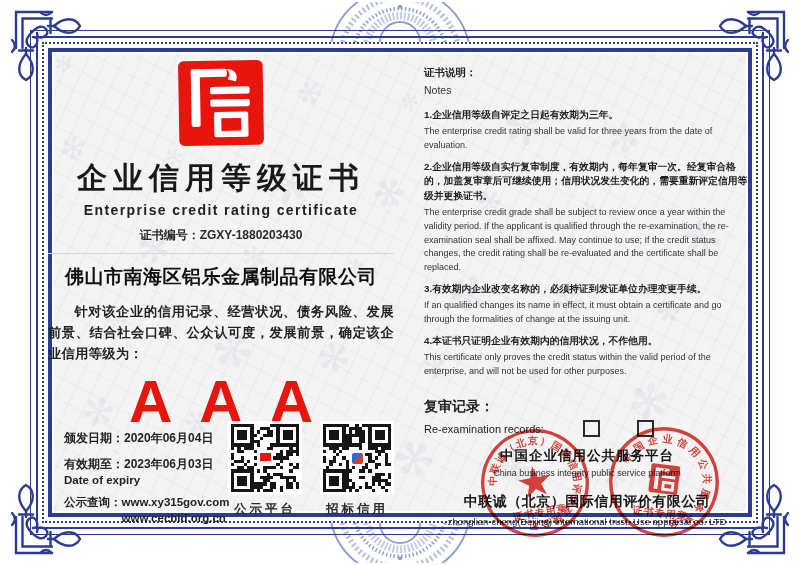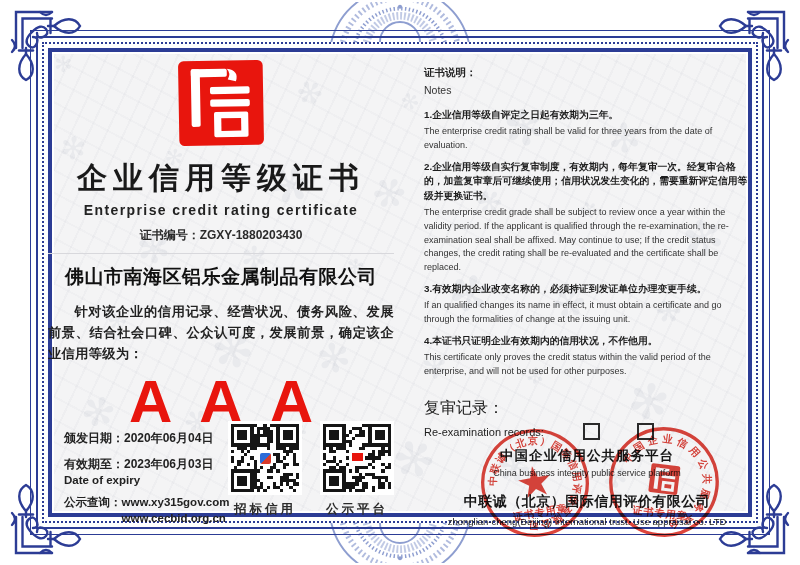--- a/index.html
+++ b/index.html
@@ -63,21 +63,21 @@
   .qr-logo .blue-dm{width:11px;height:11px;border-radius:2px;background:linear-gradient(135deg,#2b6bd8 52%,#d83a2b 52%);}
   .qr-label{font-size:12.5px;font-weight:700;letter-spacing:3px;color:#2b2b2b;margin-top:6px;}
 
   
   .right-col{position:absolute;left:424px;top:66px;width:326px;text-align:left;color:#222;}
   .notes-h-cn{font-size:10.5px;font-weight:700;}
   .notes-h-en{font-size:10.5px;margin:4px 0 12px 0;color:#333;}
   .note-cn{font-size:9.8px;font-weight:600;color:#1d1d1d;margin-top:7px;line-height:1.5;}
   .note-en{font-size:9px;color:#333;line-height:1.55;margin-top:2px;}
   .review{margin-top:20px;}
-  .review-cn{font-size:16px;font-weight:400;}
+  .review-cn{font-size:14px;font-weight:700;}
   .review-row{display:flex;align-items:center;margin-top:4px;font-size:11px;color:#1d1d1d;gap:29px;}
   .cbx{width:13px;height:13px;border:2px solid #2a2a2a;display:inline-block;margin-left:10px;background:transparent;}
   .cbx + .cbx{margin-left:8px;}
 
   .issuer{position:absolute;left:424px;top:447px;width:326px;text-align:center;z-index:1;}
   .issuer-platform-cn{font-size:13.5px;font-weight:700;letter-spacing:1px;color:#161616;}
   .issuer-platform-en{font-size:9px;color:#2d2d2d;margin-top:3px;}
   .issuer-company-cn{font-size:14px;font-weight:700;letter-spacing:.5px;color:#161616;margin-top:15px;}
   .issuer-company-en{font-size:9.5px;color:#222;margin-top:5px;}
 
@@ -211,20 +211,259 @@
     <div class="inq">
       <span class="inq-label">公示查询：</span>
       <span class="inq-urls">
         <div>www.xy315gov.com</div>
         <div>www.cecbid.org.cn</div>
       </span>
     </div>
   </div>
 
   <div class="qr-area">
+    <div class="qr-block">
+      <div class="qr-box">
+        <div class="qr-grid">
+            <i style="grid-area: 1 / 1;"></i>
+            <i style="grid-area: 1 / 2;"></i>
+            <i style="grid-area: 1 / 3;"></i>
+            <i style="grid-area: 1 / 4;"></i>
+            <i style="grid-area: 1 / 5;"></i>
+            <i style="grid-area: 1 / 6;"></i>
+            <i style="grid-area: 1 / 7;"></i>
+            <i style="grid-area: 1 / 13;"></i>
+            <i style="grid-area: 1 / 14;"></i>
+            <i style="grid-area: 1 / 15;"></i>
+            <i style="grid-area: 1 / 16;"></i>
+            <i style="grid-area: 1 / 17;"></i>
+            <i style="grid-area: 1 / 18;"></i>
+            <i style="grid-area: 1 / 19;"></i>
+            <i style="grid-area: 1 / 20;"></i>
+            <i style="grid-area: 1 / 21;"></i>
+            <i style="grid-area: 2 / 1;"></i>
+            <i style="grid-area: 2 / 7;"></i>
+            <i style="grid-area: 2 / 10;"></i>
+            <i style="grid-area: 2 / 11;"></i>
+            <i style="grid-area: 2 / 12;"></i>
+            <i style="grid-area: 2 / 15;"></i>
+            <i style="grid-area: 2 / 21;"></i>
+            <i style="grid-area: 3 / 1;"></i>
+            <i style="grid-area: 3 / 3;"></i>
+            <i style="grid-area: 3 / 4;"></i>
+            <i style="grid-area: 3 / 5;"></i>
+            <i style="grid-area: 3 / 7;"></i>
+            <i style="grid-area: 3 / 9;"></i>
+            <i style="grid-area: 3 / 12;"></i>
+            <i style="grid-area: 3 / 13;"></i>
+            <i style="grid-area: 3 / 15;"></i>
+            <i style="grid-area: 3 / 17;"></i>
+            <i style="grid-area: 3 / 18;"></i>
+            <i style="grid-area: 3 / 19;"></i>
+            <i style="grid-area: 3 / 21;"></i>
+            <i style="grid-area: 4 / 1;"></i>
+            <i style="grid-area: 4 / 3;"></i>
+            <i style="grid-area: 4 / 4;"></i>
+            <i style="grid-area: 4 / 5;"></i>
+            <i style="grid-area: 4 / 7;"></i>
+            <i style="grid-area: 4 / 8;"></i>
+            <i style="grid-area: 4 / 11;"></i>
+            <i style="grid-area: 4 / 12;"></i>
+            <i style="grid-area: 4 / 13;"></i>
+            <i style="grid-area: 4 / 15;"></i>
+            <i style="grid-area: 4 / 17;"></i>
+            <i style="grid-area: 4 / 18;"></i>
+            <i style="grid-area: 4 / 19;"></i>
+            <i style="grid-area: 4 / 21;"></i>
+            <i style="grid-area: 5 / 1;"></i>
+            <i style="grid-area: 5 / 3;"></i>
+            <i style="grid-area: 5 / 4;"></i>
+            <i style="grid-area: 5 / 5;"></i>
+            <i style="grid-area: 5 / 7;"></i>
+            <i style="grid-area: 5 / 10;"></i>
+            <i style="grid-area: 5 / 15;"></i>
+            <i style="grid-area: 5 / 17;"></i>
+            <i style="grid-area: 5 / 18;"></i>
+            <i style="grid-area: 5 / 19;"></i>
+            <i style="grid-area: 5 / 21;"></i>
+            <i style="grid-area: 6 / 1;"></i>
+            <i style="grid-area: 6 / 7;"></i>
+            <i style="grid-area: 6 / 8;"></i>
+            <i style="grid-area: 6 / 9;"></i>
+            <i style="grid-area: 6 / 15;"></i>
+            <i style="grid-area: 6 / 21;"></i>
+            <i style="grid-area: 7 / 1;"></i>
+            <i style="grid-area: 7 / 2;"></i>
+            <i style="grid-area: 7 / 3;"></i>
+            <i style="grid-area: 7 / 4;"></i>
+            <i style="grid-area: 7 / 5;"></i>
+            <i style="grid-area: 7 / 6;"></i>
+            <i style="grid-area: 7 / 7;"></i>
+            <i style="grid-area: 7 / 9;"></i>
+            <i style="grid-area: 7 / 13;"></i>
+            <i style="grid-area: 7 / 14;"></i>
+            <i style="grid-area: 7 / 15;"></i>
+            <i style="grid-area: 7 / 16;"></i>
+            <i style="grid-area: 7 / 17;"></i>
+            <i style="grid-area: 7 / 18;"></i>
+            <i style="grid-area: 7 / 19;"></i>
+            <i style="grid-area: 7 / 20;"></i>
+            <i style="grid-area: 7 / 21;"></i>
+            <i style="grid-area: 8 / 1;"></i>
+            <i style="grid-area: 8 / 3;"></i>
+            <i style="grid-area: 8 / 5;"></i>
+            <i style="grid-area: 8 / 6;"></i>
+            <i style="grid-area: 8 / 7;"></i>
+            <i style="grid-area: 8 / 12;"></i>
+            <i style="grid-area: 8 / 13;"></i>
+            <i style="grid-area: 8 / 19;"></i>
+            <i style="grid-area: 8 / 21;"></i>
+            <i style="grid-area: 9 / 3;"></i>
+            <i style="grid-area: 9 / 4;"></i>
+            <i style="grid-area: 9 / 8;"></i>
+            <i style="grid-area: 9 / 10;"></i>
+            <i style="grid-area: 9 / 12;"></i>
+            <i style="grid-area: 9 / 16;"></i>
+            <i style="grid-area: 9 / 18;"></i>
+            <i style="grid-area: 9 / 19;"></i>
+            <i style="grid-area: 9 / 20;"></i>
+            <i style="grid-area: 9 / 21;"></i>
+            <i style="grid-area: 10 / 1;"></i>
+            <i style="grid-area: 10 / 9;"></i>
+            <i style="grid-area: 10 / 10;"></i>
+            <i style="grid-area: 10 / 11;"></i>
+            <i style="grid-area: 10 / 13;"></i>
+            <i style="grid-area: 10 / 15;"></i>
+            <i style="grid-area: 10 / 16;"></i>
+            <i style="grid-area: 10 / 18;"></i>
+            <i style="grid-area: 10 / 19;"></i>
+            <i style="grid-area: 10 / 21;"></i>
+            <i style="grid-area: 11 / 1;"></i>
+            <i style="grid-area: 11 / 4;"></i>
+            <i style="grid-area: 11 / 8;"></i>
+            <i style="grid-area: 11 / 9;"></i>
+            <i style="grid-area: 11 / 11;"></i>
+            <i style="grid-area: 11 / 12;"></i>
+            <i style="grid-area: 11 / 13;"></i>
+            <i style="grid-area: 11 / 14;"></i>
+            <i style="grid-area: 11 / 15;"></i>
+            <i style="grid-area: 11 / 16;"></i>
+            <i style="grid-area: 11 / 17;"></i>
+            <i style="grid-area: 11 / 18;"></i>
+            <i style="grid-area: 12 / 2;"></i>
+            <i style="grid-area: 12 / 3;"></i>
+            <i style="grid-area: 12 / 4;"></i>
+            <i style="grid-area: 12 / 6;"></i>
+            <i style="grid-area: 12 / 9;"></i>
+            <i style="grid-area: 12 / 10;"></i>
+            <i style="grid-area: 12 / 12;"></i>
+            <i style="grid-area: 12 / 16;"></i>
+            <i style="grid-area: 13 / 1;"></i>
+            <i style="grid-area: 13 / 5;"></i>
+            <i style="grid-area: 13 / 8;"></i>
+            <i style="grid-area: 13 / 11;"></i>
+            <i style="grid-area: 13 / 12;"></i>
+            <i style="grid-area: 13 / 13;"></i>
+            <i style="grid-area: 13 / 15;"></i>
+            <i style="grid-area: 13 / 19;"></i>
+            <i style="grid-area: 13 / 21;"></i>
+            <i style="grid-area: 14 / 3;"></i>
+            <i style="grid-area: 14 / 4;"></i>
+            <i style="grid-area: 14 / 6;"></i>
+            <i style="grid-area: 14 / 7;"></i>
+            <i style="grid-area: 14 / 11;"></i>
+            <i style="grid-area: 14 / 12;"></i>
+            <i style="grid-area: 14 / 13;"></i>
+            <i style="grid-area: 14 / 14;"></i>
+            <i style="grid-area: 14 / 16;"></i>
+            <i style="grid-area: 14 / 20;"></i>
+            <i style="grid-area: 14 / 21;"></i>
+            <i style="grid-area: 15 / 1;"></i>
+            <i style="grid-area: 15 / 2;"></i>
+            <i style="grid-area: 15 / 3;"></i>
+            <i style="grid-area: 15 / 4;"></i>
+            <i style="grid-area: 15 / 5;"></i>
+            <i style="grid-area: 15 / 6;"></i>
+            <i style="grid-area: 15 / 7;"></i>
+            <i style="grid-area: 15 / 9;"></i>
+            <i style="grid-area: 15 / 11;"></i>
+            <i style="grid-area: 15 / 19;"></i>
+            <i style="grid-area: 16 / 1;"></i>
+            <i style="grid-area: 16 / 7;"></i>
+            <i style="grid-area: 16 / 12;"></i>
+            <i style="grid-area: 16 / 14;"></i>
+            <i style="grid-area: 16 / 15;"></i>
+            <i style="grid-area: 16 / 16;"></i>
+            <i style="grid-area: 17 / 1;"></i>
+            <i style="grid-area: 17 / 3;"></i>
+            <i style="grid-area: 17 / 4;"></i>
+            <i style="grid-area: 17 / 5;"></i>
+            <i style="grid-area: 17 / 7;"></i>
+            <i style="grid-area: 17 / 10;"></i>
+            <i style="grid-area: 17 / 11;"></i>
+            <i style="grid-area: 17 / 12;"></i>
+            <i style="grid-area: 17 / 13;"></i>
+            <i style="grid-area: 17 / 16;"></i>
+            <i style="grid-area: 17 / 17;"></i>
+            <i style="grid-area: 17 / 18;"></i>
+            <i style="grid-area: 17 / 19;"></i>
+            <i style="grid-area: 17 / 20;"></i>
+            <i style="grid-area: 18 / 1;"></i>
+            <i style="grid-area: 18 / 3;"></i>
+            <i style="grid-area: 18 / 4;"></i>
+            <i style="grid-area: 18 / 5;"></i>
+            <i style="grid-area: 18 / 7;"></i>
+            <i style="grid-area: 18 / 11;"></i>
+            <i style="grid-area: 18 / 12;"></i>
+            <i style="grid-area: 18 / 18;"></i>
+            <i style="grid-area: 18 / 20;"></i>
+            <i style="grid-area: 19 / 1;"></i>
+            <i style="grid-area: 19 / 3;"></i>
+            <i style="grid-area: 19 / 4;"></i>
+            <i style="grid-area: 19 / 5;"></i>
+            <i style="grid-area: 19 / 7;"></i>
+            <i style="grid-area: 19 / 8;"></i>
+            <i style="grid-area: 19 / 9;"></i>
+            <i style="grid-area: 19 / 10;"></i>
+            <i style="grid-area: 19 / 11;"></i>
+            <i style="grid-area: 19 / 13;"></i>
+            <i style="grid-area: 19 / 14;"></i>
+            <i style="grid-area: 19 / 18;"></i>
+            <i style="grid-area: 19 / 19;"></i>
+            <i style="grid-area: 19 / 21;"></i>
+            <i style="grid-area: 20 / 1;"></i>
+            <i style="grid-area: 20 / 7;"></i>
+            <i style="grid-area: 20 / 8;"></i>
+            <i style="grid-area: 20 / 9;"></i>
+            <i style="grid-area: 20 / 10;"></i>
+            <i style="grid-area: 20 / 13;"></i>
+            <i style="grid-area: 20 / 14;"></i>
+            <i style="grid-area: 20 / 16;"></i>
+            <i style="grid-area: 20 / 18;"></i>
+            <i style="grid-area: 20 / 19;"></i>
+            <i style="grid-area: 20 / 21;"></i>
+            <i style="grid-area: 21 / 1;"></i>
+            <i style="grid-area: 21 / 2;"></i>
+            <i style="grid-area: 21 / 3;"></i>
+            <i style="grid-area: 21 / 4;"></i>
+            <i style="grid-area: 21 / 5;"></i>
+            <i style="grid-area: 21 / 6;"></i>
+            <i style="grid-area: 21 / 7;"></i>
+            <i style="grid-area: 21 / 9;"></i>
+            <i style="grid-area: 21 / 11;"></i>
+            <i style="grid-area: 21 / 12;"></i>
+            <i style="grid-area: 21 / 13;"></i>
+            <i style="grid-area: 21 / 16;"></i>
+          </div>
+        <div class="qr-logo">
+            <span class="red-sq"></span>
+          </div>
+      </div>
+      <div class="qr-label">公示平台</div>
+    </div>
     <div class="qr-block">
       <div class="qr-box">
         <div class="qr-grid">
             <i style="grid-area: 1 / 1;"></i>
             <i style="grid-area: 1 / 2;"></i>
             <i style="grid-area: 1 / 3;"></i>
             <i style="grid-area: 1 / 4;"></i>
             <i style="grid-area: 1 / 5;"></i>
             <i style="grid-area: 1 / 6;"></i>
             <i style="grid-area: 1 / 7;"></i>
@@ -450,259 +689,20 @@
             <i style="grid-area: 21 / 11;"></i>
             <i style="grid-area: 21 / 16;"></i>
             <i style="grid-area: 21 / 20;"></i>
           </div>
         <div class="qr-logo">
             <span class="blue-dm"></span>
           </div>
       </div>
       <div class="qr-label">招标信用</div>
     </div>
-    <div class="qr-block">
-      <div class="qr-box">
-        <div class="qr-grid">
-            <i style="grid-area: 1 / 1;"></i>
-            <i style="grid-area: 1 / 2;"></i>
-            <i style="grid-area: 1 / 3;"></i>
-            <i style="grid-area: 1 / 4;"></i>
-            <i style="grid-area: 1 / 5;"></i>
-            <i style="grid-area: 1 / 6;"></i>
-            <i style="grid-area: 1 / 7;"></i>
-            <i style="grid-area: 1 / 13;"></i>
-            <i style="grid-area: 1 / 14;"></i>
-            <i style="grid-area: 1 / 15;"></i>
-            <i style="grid-area: 1 / 16;"></i>
-            <i style="grid-area: 1 / 17;"></i>
-            <i style="grid-area: 1 / 18;"></i>
-            <i style="grid-area: 1 / 19;"></i>
-            <i style="grid-area: 1 / 20;"></i>
-            <i style="grid-area: 1 / 21;"></i>
-            <i style="grid-area: 2 / 1;"></i>
-            <i style="grid-area: 2 / 7;"></i>
-            <i style="grid-area: 2 / 10;"></i>
-            <i style="grid-area: 2 / 11;"></i>
-            <i style="grid-area: 2 / 12;"></i>
-            <i style="grid-area: 2 / 15;"></i>
-            <i style="grid-area: 2 / 21;"></i>
-            <i style="grid-area: 3 / 1;"></i>
-            <i style="grid-area: 3 / 3;"></i>
-            <i style="grid-area: 3 / 4;"></i>
-            <i style="grid-area: 3 / 5;"></i>
-            <i style="grid-area: 3 / 7;"></i>
-            <i style="grid-area: 3 / 9;"></i>
-            <i style="grid-area: 3 / 12;"></i>
-            <i style="grid-area: 3 / 13;"></i>
-            <i style="grid-area: 3 / 15;"></i>
-            <i style="grid-area: 3 / 17;"></i>
-            <i style="grid-area: 3 / 18;"></i>
-            <i style="grid-area: 3 / 19;"></i>
-            <i style="grid-area: 3 / 21;"></i>
-            <i style="grid-area: 4 / 1;"></i>
-            <i style="grid-area: 4 / 3;"></i>
-            <i style="grid-area: 4 / 4;"></i>
-            <i style="grid-area: 4 / 5;"></i>
-            <i style="grid-area: 4 / 7;"></i>
-            <i style="grid-area: 4 / 8;"></i>
-            <i style="grid-area: 4 / 11;"></i>
-            <i style="grid-area: 4 / 12;"></i>
-            <i style="grid-area: 4 / 13;"></i>
-            <i style="grid-area: 4 / 15;"></i>
-            <i style="grid-area: 4 / 17;"></i>
-            <i style="grid-area: 4 / 18;"></i>
-            <i style="grid-area: 4 / 19;"></i>
-            <i style="grid-area: 4 / 21;"></i>
-            <i style="grid-area: 5 / 1;"></i>
-            <i style="grid-area: 5 / 3;"></i>
-            <i style="grid-area: 5 / 4;"></i>
-            <i style="grid-area: 5 / 5;"></i>
-            <i style="grid-area: 5 / 7;"></i>
-            <i style="grid-area: 5 / 10;"></i>
-            <i style="grid-area: 5 / 15;"></i>
-            <i style="grid-area: 5 / 17;"></i>
-            <i style="grid-area: 5 / 18;"></i>
-            <i style="grid-area: 5 / 19;"></i>
-            <i style="grid-area: 5 / 21;"></i>
-            <i style="grid-area: 6 / 1;"></i>
-            <i style="grid-area: 6 / 7;"></i>
-            <i style="grid-area: 6 / 8;"></i>
-            <i style="grid-area: 6 / 9;"></i>
-            <i style="grid-area: 6 / 15;"></i>
-            <i style="grid-area: 6 / 21;"></i>
-            <i style="grid-area: 7 / 1;"></i>
-            <i style="grid-area: 7 / 2;"></i>
-            <i style="grid-area: 7 / 3;"></i>
-            <i style="grid-area: 7 / 4;"></i>
-            <i style="grid-area: 7 / 5;"></i>
-            <i style="grid-area: 7 / 6;"></i>
-            <i style="grid-area: 7 / 7;"></i>
-            <i style="grid-area: 7 / 9;"></i>
-            <i style="grid-area: 7 / 13;"></i>
-            <i style="grid-area: 7 / 14;"></i>
-            <i style="grid-area: 7 / 15;"></i>
-            <i style="grid-area: 7 / 16;"></i>
-            <i style="grid-area: 7 / 17;"></i>
-            <i style="grid-area: 7 / 18;"></i>
-            <i style="grid-area: 7 / 19;"></i>
-            <i style="grid-area: 7 / 20;"></i>
-            <i style="grid-area: 7 / 21;"></i>
-            <i style="grid-area: 8 / 1;"></i>
-            <i style="grid-area: 8 / 3;"></i>
-            <i style="grid-area: 8 / 5;"></i>
-            <i style="grid-area: 8 / 6;"></i>
-            <i style="grid-area: 8 / 7;"></i>
-            <i style="grid-area: 8 / 12;"></i>
-            <i style="grid-area: 8 / 13;"></i>
-            <i style="grid-area: 8 / 19;"></i>
-            <i style="grid-area: 8 / 21;"></i>
-            <i style="grid-area: 9 / 3;"></i>
-            <i style="grid-area: 9 / 4;"></i>
-            <i style="grid-area: 9 / 8;"></i>
-            <i style="grid-area: 9 / 10;"></i>
-            <i style="grid-area: 9 / 12;"></i>
-            <i style="grid-area: 9 / 16;"></i>
-            <i style="grid-area: 9 / 18;"></i>
-            <i style="grid-area: 9 / 19;"></i>
-            <i style="grid-area: 9 / 20;"></i>
-            <i style="grid-area: 9 / 21;"></i>
-            <i style="grid-area: 10 / 1;"></i>
-            <i style="grid-area: 10 / 9;"></i>
-            <i style="grid-area: 10 / 10;"></i>
-            <i style="grid-area: 10 / 11;"></i>
-            <i style="grid-area: 10 / 13;"></i>
-            <i style="grid-area: 10 / 15;"></i>
-            <i style="grid-area: 10 / 16;"></i>
-            <i style="grid-area: 10 / 18;"></i>
-            <i style="grid-area: 10 / 19;"></i>
-            <i style="grid-area: 10 / 21;"></i>
-            <i style="grid-area: 11 / 1;"></i>
-            <i style="grid-area: 11 / 4;"></i>
-            <i style="grid-area: 11 / 8;"></i>
-            <i style="grid-area: 11 / 9;"></i>
-            <i style="grid-area: 11 / 11;"></i>
-            <i style="grid-area: 11 / 12;"></i>
-            <i style="grid-area: 11 / 13;"></i>
-            <i style="grid-area: 11 / 14;"></i>
-            <i style="grid-area: 11 / 15;"></i>
-            <i style="grid-area: 11 / 16;"></i>
-            <i style="grid-area: 11 / 17;"></i>
-            <i style="grid-area: 11 / 18;"></i>
-            <i style="grid-area: 12 / 2;"></i>
-            <i style="grid-area: 12 / 3;"></i>
-            <i style="grid-area: 12 / 4;"></i>
-            <i style="grid-area: 12 / 6;"></i>
-            <i style="grid-area: 12 / 9;"></i>
-            <i style="grid-area: 12 / 10;"></i>
-            <i style="grid-area: 12 / 12;"></i>
-            <i style="grid-area: 12 / 16;"></i>
-            <i style="grid-area: 13 / 1;"></i>
-            <i style="grid-area: 13 / 5;"></i>
-            <i style="grid-area: 13 / 8;"></i>
-            <i style="grid-area: 13 / 11;"></i>
-            <i style="grid-area: 13 / 12;"></i>
-            <i style="grid-area: 13 / 13;"></i>
-            <i style="grid-area: 13 / 15;"></i>
-            <i style="grid-area: 13 / 19;"></i>
-            <i style="grid-area: 13 / 21;"></i>
-            <i style="grid-area: 14 / 3;"></i>
-            <i style="grid-area: 14 / 4;"></i>
-            <i style="grid-area: 14 / 6;"></i>
-            <i style="grid-area: 14 / 7;"></i>
-            <i style="grid-area: 14 / 11;"></i>
-            <i style="grid-area: 14 / 12;"></i>
-            <i style="grid-area: 14 / 13;"></i>
-            <i style="grid-area: 14 / 14;"></i>
-            <i style="grid-area: 14 / 16;"></i>
-            <i style="grid-area: 14 / 20;"></i>
-            <i style="grid-area: 14 / 21;"></i>
-            <i style="grid-area: 15 / 1;"></i>
-            <i style="grid-area: 15 / 2;"></i>
-            <i style="grid-area: 15 / 3;"></i>
-            <i style="grid-area: 15 / 4;"></i>
-            <i style="grid-area: 15 / 5;"></i>
-            <i style="grid-area: 15 / 6;"></i>
-            <i style="grid-area: 15 / 7;"></i>
-            <i style="grid-area: 15 / 9;"></i>
-            <i style="grid-area: 15 / 11;"></i>
-            <i style="grid-area: 15 / 19;"></i>
-            <i style="grid-area: 16 / 1;"></i>
-            <i style="grid-area: 16 / 7;"></i>
-            <i style="grid-area: 16 / 12;"></i>
-            <i style="grid-area: 16 / 14;"></i>
-            <i style="grid-area: 16 / 15;"></i>
-            <i style="grid-area: 16 / 16;"></i>
-            <i style="grid-area: 17 / 1;"></i>
-            <i style="grid-area: 17 / 3;"></i>
-            <i style="grid-area: 17 / 4;"></i>
-            <i style="grid-area: 17 / 5;"></i>
-            <i style="grid-area: 17 / 7;"></i>
-            <i style="grid-area: 17 / 10;"></i>
-            <i style="grid-area: 17 / 11;"></i>
-            <i style="grid-area: 17 / 12;"></i>
-            <i style="grid-area: 17 / 13;"></i>
-            <i style="grid-area: 17 / 16;"></i>
-            <i style="grid-area: 17 / 17;"></i>
-            <i style="grid-area: 17 / 18;"></i>
-            <i style="grid-area: 17 / 19;"></i>
-            <i style="grid-area: 17 / 20;"></i>
-            <i style="grid-area: 18 / 1;"></i>
-            <i style="grid-area: 18 / 3;"></i>
-            <i style="grid-area: 18 / 4;"></i>
-            <i style="grid-area: 18 / 5;"></i>
-            <i style="grid-area: 18 / 7;"></i>
-            <i style="grid-area: 18 / 11;"></i>
-            <i style="grid-area: 18 / 12;"></i>
-            <i style="grid-area: 18 / 18;"></i>
-            <i style="grid-area: 18 / 20;"></i>
-            <i style="grid-area: 19 / 1;"></i>
-            <i style="grid-area: 19 / 3;"></i>
-            <i style="grid-area: 19 / 4;"></i>
-            <i style="grid-area: 19 / 5;"></i>
-            <i style="grid-area: 19 / 7;"></i>
-            <i style="grid-area: 19 / 8;"></i>
-            <i style="grid-area: 19 / 9;"></i>
-            <i style="grid-area: 19 / 10;"></i>
-            <i style="grid-area: 19 / 11;"></i>
-            <i style="grid-area: 19 / 13;"></i>
-            <i style="grid-area: 19 / 14;"></i>
-            <i style="grid-area: 19 / 18;"></i>
-            <i style="grid-area: 19 / 19;"></i>
-            <i style="grid-area: 19 / 21;"></i>
-            <i style="grid-area: 20 / 1;"></i>
-            <i style="grid-area: 20 / 7;"></i>
-            <i style="grid-area: 20 / 8;"></i>
-            <i style="grid-area: 20 / 9;"></i>
-            <i style="grid-area: 20 / 10;"></i>
-            <i style="grid-area: 20 / 13;"></i>
-            <i style="grid-area: 20 / 14;"></i>
-            <i style="grid-area: 20 / 16;"></i>
-            <i style="grid-area: 20 / 18;"></i>
-            <i style="grid-area: 20 / 19;"></i>
-            <i style="grid-area: 20 / 21;"></i>
-            <i style="grid-area: 21 / 1;"></i>
-            <i style="grid-area: 21 / 2;"></i>
-            <i style="grid-area: 21 / 3;"></i>
-            <i style="grid-area: 21 / 4;"></i>
-            <i style="grid-area: 21 / 5;"></i>
-            <i style="grid-area: 21 / 6;"></i>
-            <i style="grid-area: 21 / 7;"></i>
-            <i style="grid-area: 21 / 9;"></i>
-            <i style="grid-area: 21 / 11;"></i>
-            <i style="grid-area: 21 / 12;"></i>
-            <i style="grid-area: 21 / 13;"></i>
-            <i style="grid-area: 21 / 16;"></i>
-          </div>
-        <div class="qr-logo">
-            <span class="red-sq"></span>
-          </div>
-      </div>
-      <div class="qr-label">公示平台</div>
-    </div>
   </div>
 
   <div class="right-col">
     <div class="notes-h-cn">证书说明：</div>
     <div class="notes-h-en">Notes</div>
 
     <div>
       <div class="note-cn">1.企业信用等级自评定之日起有效期为三年。</div>
       <div class="note-en">The enterprise credit rating shall be valid for three years from the date of evaluation.</div>
     </div>

